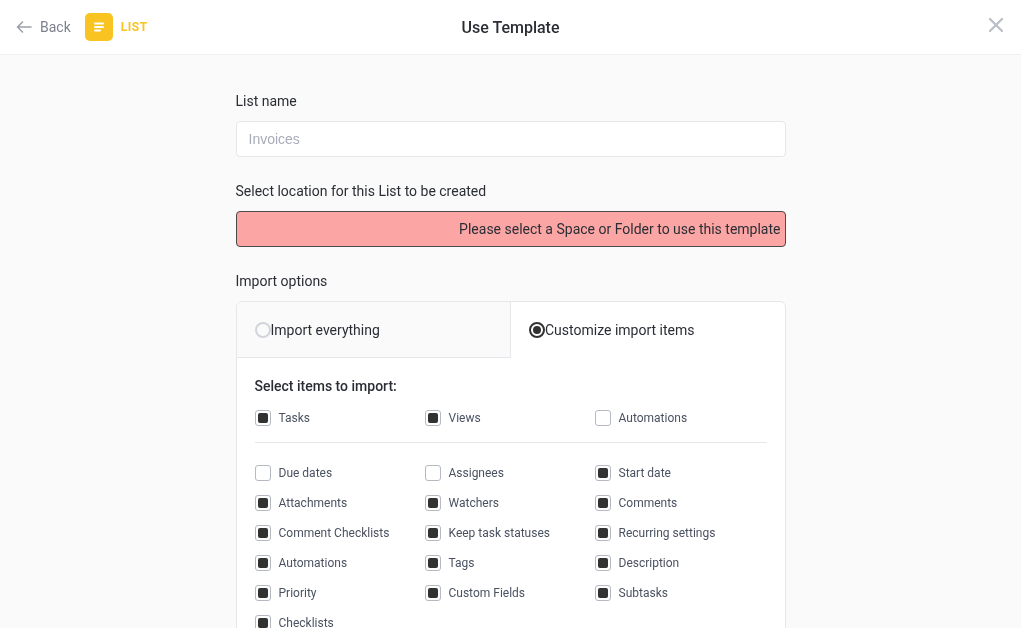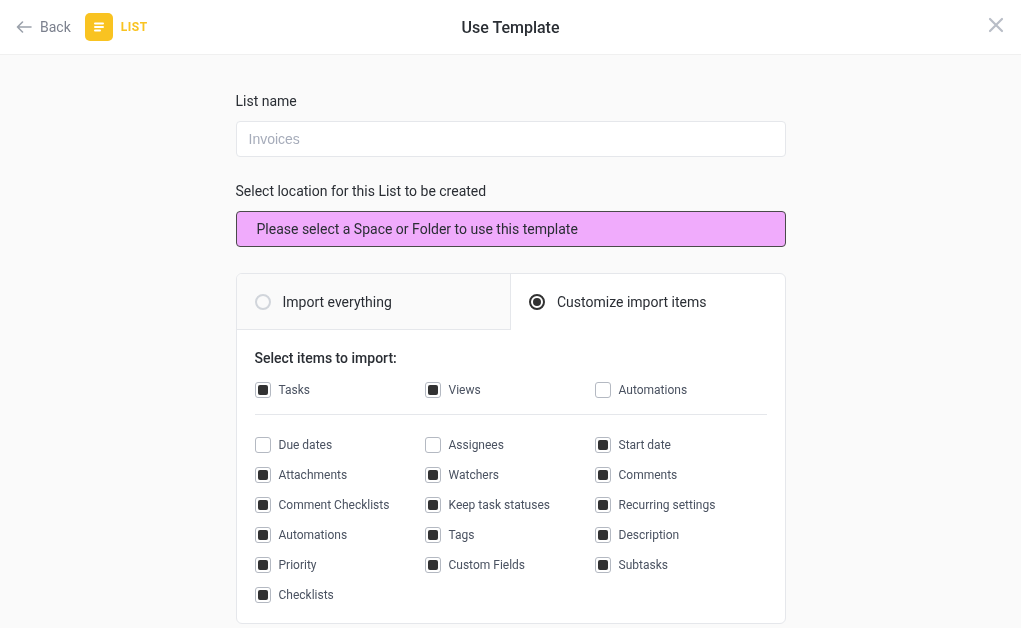--- a/index.html
+++ b/index.html
@@ -121,45 +121,46 @@
       margin-bottom: 26px;
     }
     .text-input::placeholder {
       color: #a6acba;
     }
     .select-input {
       width: 100%;
       height: 36px;
       border: 1px solid #4a4a4a;
       border-radius: 4px;
-      background: #f0abfc;
-      font-size: 14px;
-      padding: 0 20px;
+      background: #fca5a5;
+      font-size: 14px;
+      padding: 0 4px;
       color: #2a2e34;
       display: flex;
       align-items: center;
       cursor: pointer;
       margin-bottom: 26px;
+      justify-content: flex-end;
     }
     .import-box {
       border: 1px solid #e5e7eb;
       border-radius: 6px;
       background: #fff;
       overflow: hidden;
     }
     .radio-row {
       display: flex;
       height: 56px;
     }
     .radio-option {
       flex: 1;
       display: flex;
       align-items: center;
       padding: 0 18px;
-      gap: 12px;
+      gap: 0;
       cursor: pointer;
     }
     .radio-option:first-child {
       border-right: 1px solid #e5e7eb;
       border-bottom: 1px solid #e5e7eb;
       background: #fafafa;
     }
     .radio-option:last-child {
       border-bottom: 1px solid #fff;
     }
@@ -286,20 +287,21 @@
   <div class="content">
 
     <div class="section-label">List name</div>
     <input class="text-input" type="text" placeholder="Invoices" style="">
 
     <div class="section-label">Select location for this List to be created</div>
     <div class="select-input">
       <span>Please select a Space or Folder to use this template</span>
     </div>
 
+    <div class="section-label">Import options</div>
 
     <div class="import-box">
       <div class="radio-row">
         <div class="radio-option" id="radio-everything">
           <span class="radio"></span>
           <span class="radio-label">Import everything</span>
         </div>
         <div class="radio-option" id="radio-customize">
           <span class="radio selected"></span>
           <span class="radio-label">Customize import items</span>

